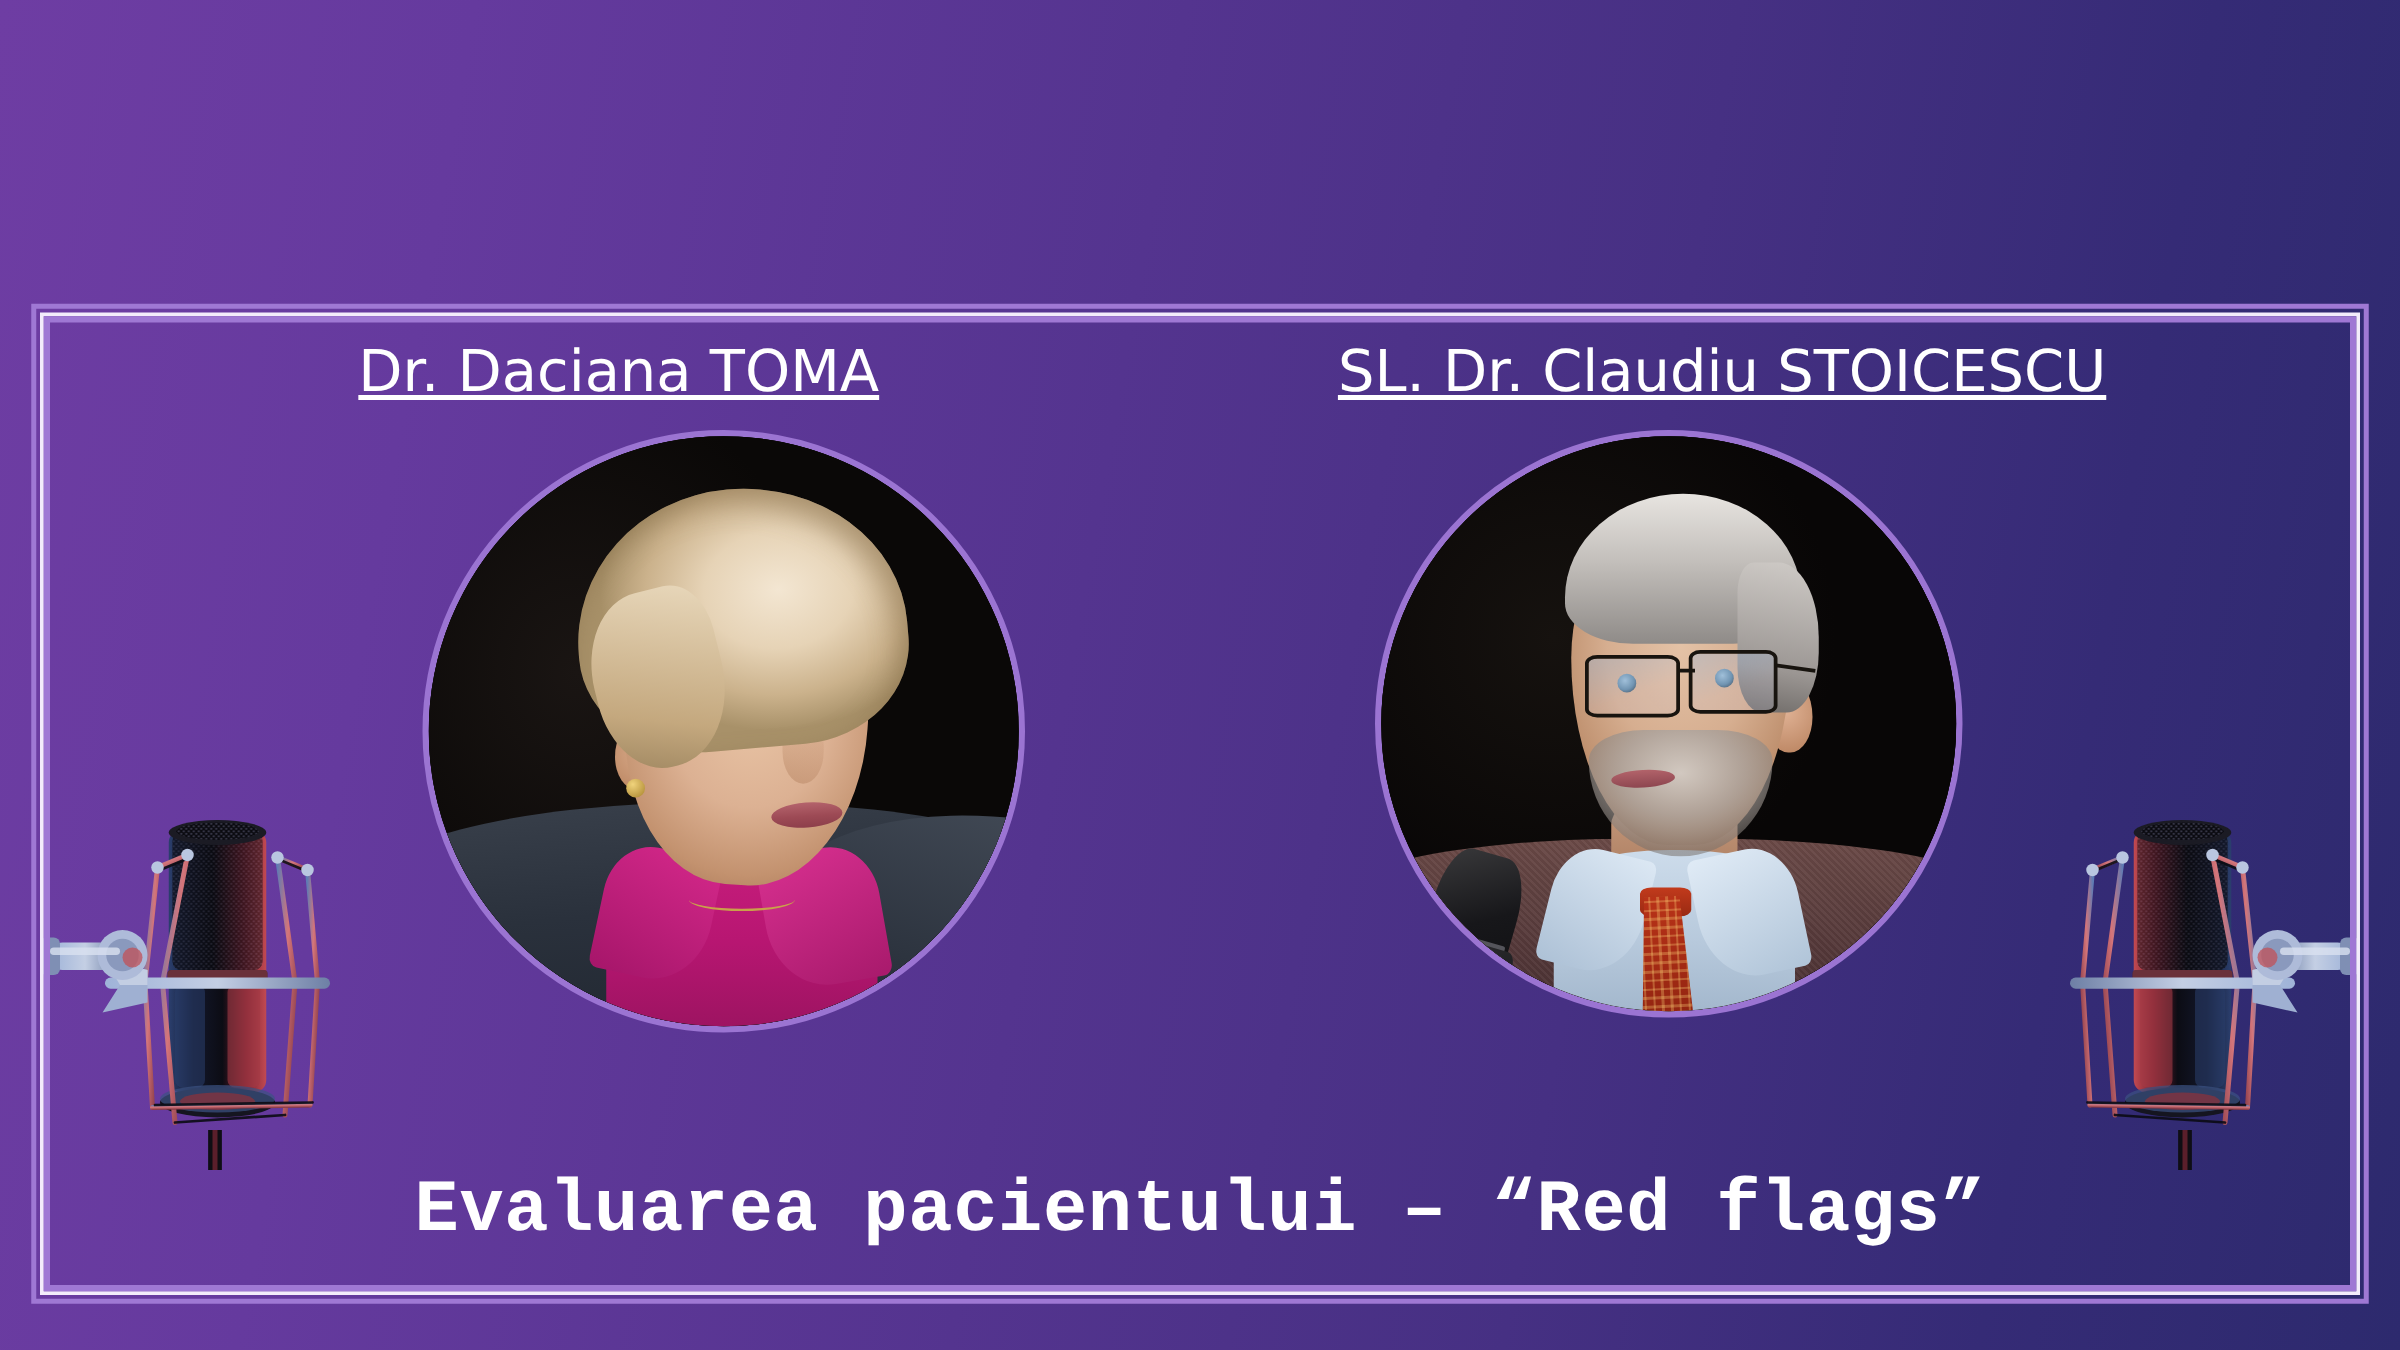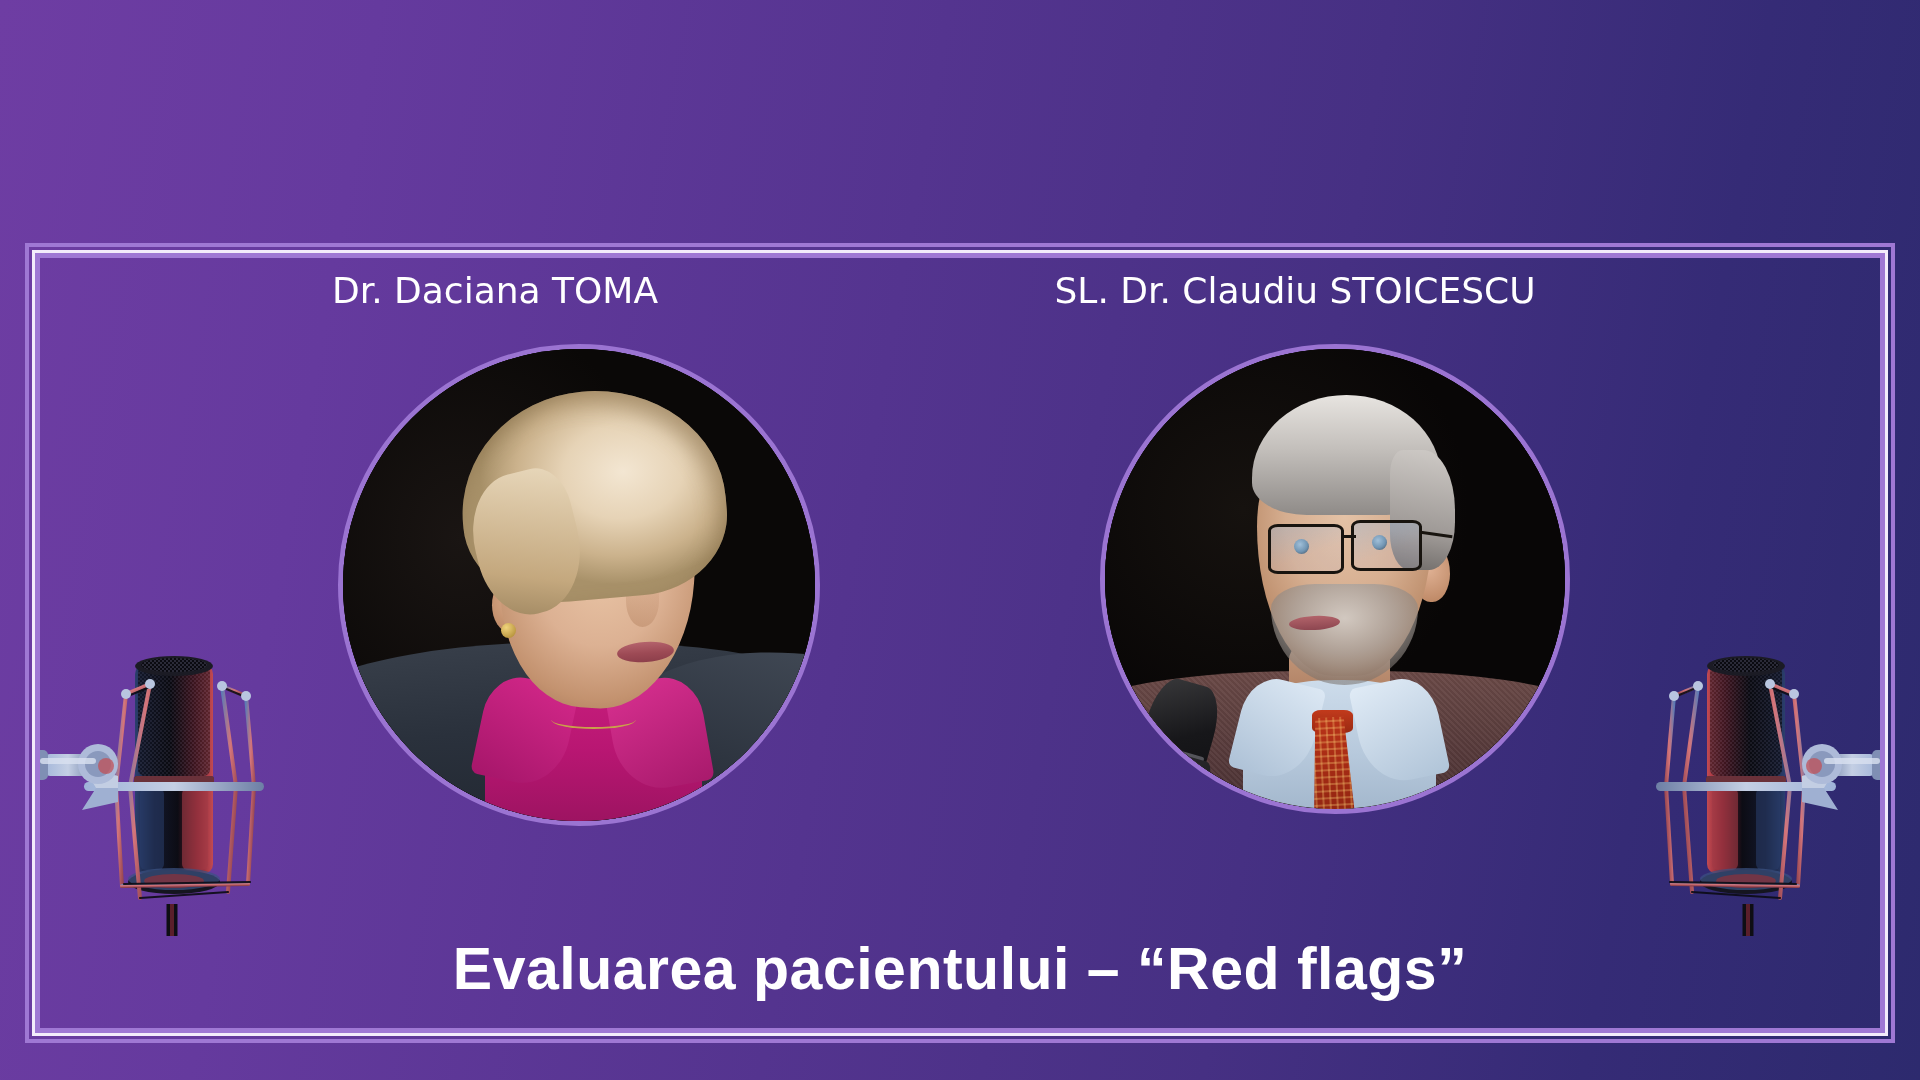--- a/index.html
+++ b/index.html
@@ -42,28 +42,29 @@
     border:3px solid #f3ecfb;
     padding:0;
   }
   .frame-inner2{ width:100%; height:100%; border:5px solid #9f78d4; }
 
   
   .name{
     position:absolute;
     color:#ffffff;
     font-family:"DejaVu Sans", sans-serif;
-    font-size:36px;
+    font-size:46px;
     font-weight:400;
     white-space:nowrap;
     letter-spacing:0px;
     text-align:center;
+    text-decoration:underline;
   }
   #name-left  { top:270px; left:165px;  width:660px; }
-  #name-right { top:270px; left:905px;  width:780px; }
+  #name-right { top:270px; left:905px;  width:780px;text-align:right; }
 
   
   .portrait{
     position:absolute;
     border-radius:50%;
     border:5px solid #9b74d2;
     overflow:hidden;
     background:#000;
   }
   #portrait-left  { left:338px;  top:344px; width:482px; height:482px; }
@@ -311,21 +312,21 @@
   .mic{ position:absolute; width:270px; height:300px; }
   #mic-left  { left:22px;   top:636px; }
   #mic-right { left:1628px; top:636px; transform:scaleX(-1); }
 
   
   .headline{
     position:absolute;
     left:0; top:935px; width:1920px;
     text-align:center;
     color:#ffffff;
-    font-family:Liberation Sans, sans-serif;
+    font-family:Liberation Mono, monospace;
     font-weight:bold;
     font-size:59px;
     letter-spacing:0.5px;
     white-space:nowrap;
   }
 </style>
 </head>
 <body>
 
 <div id="stage">

